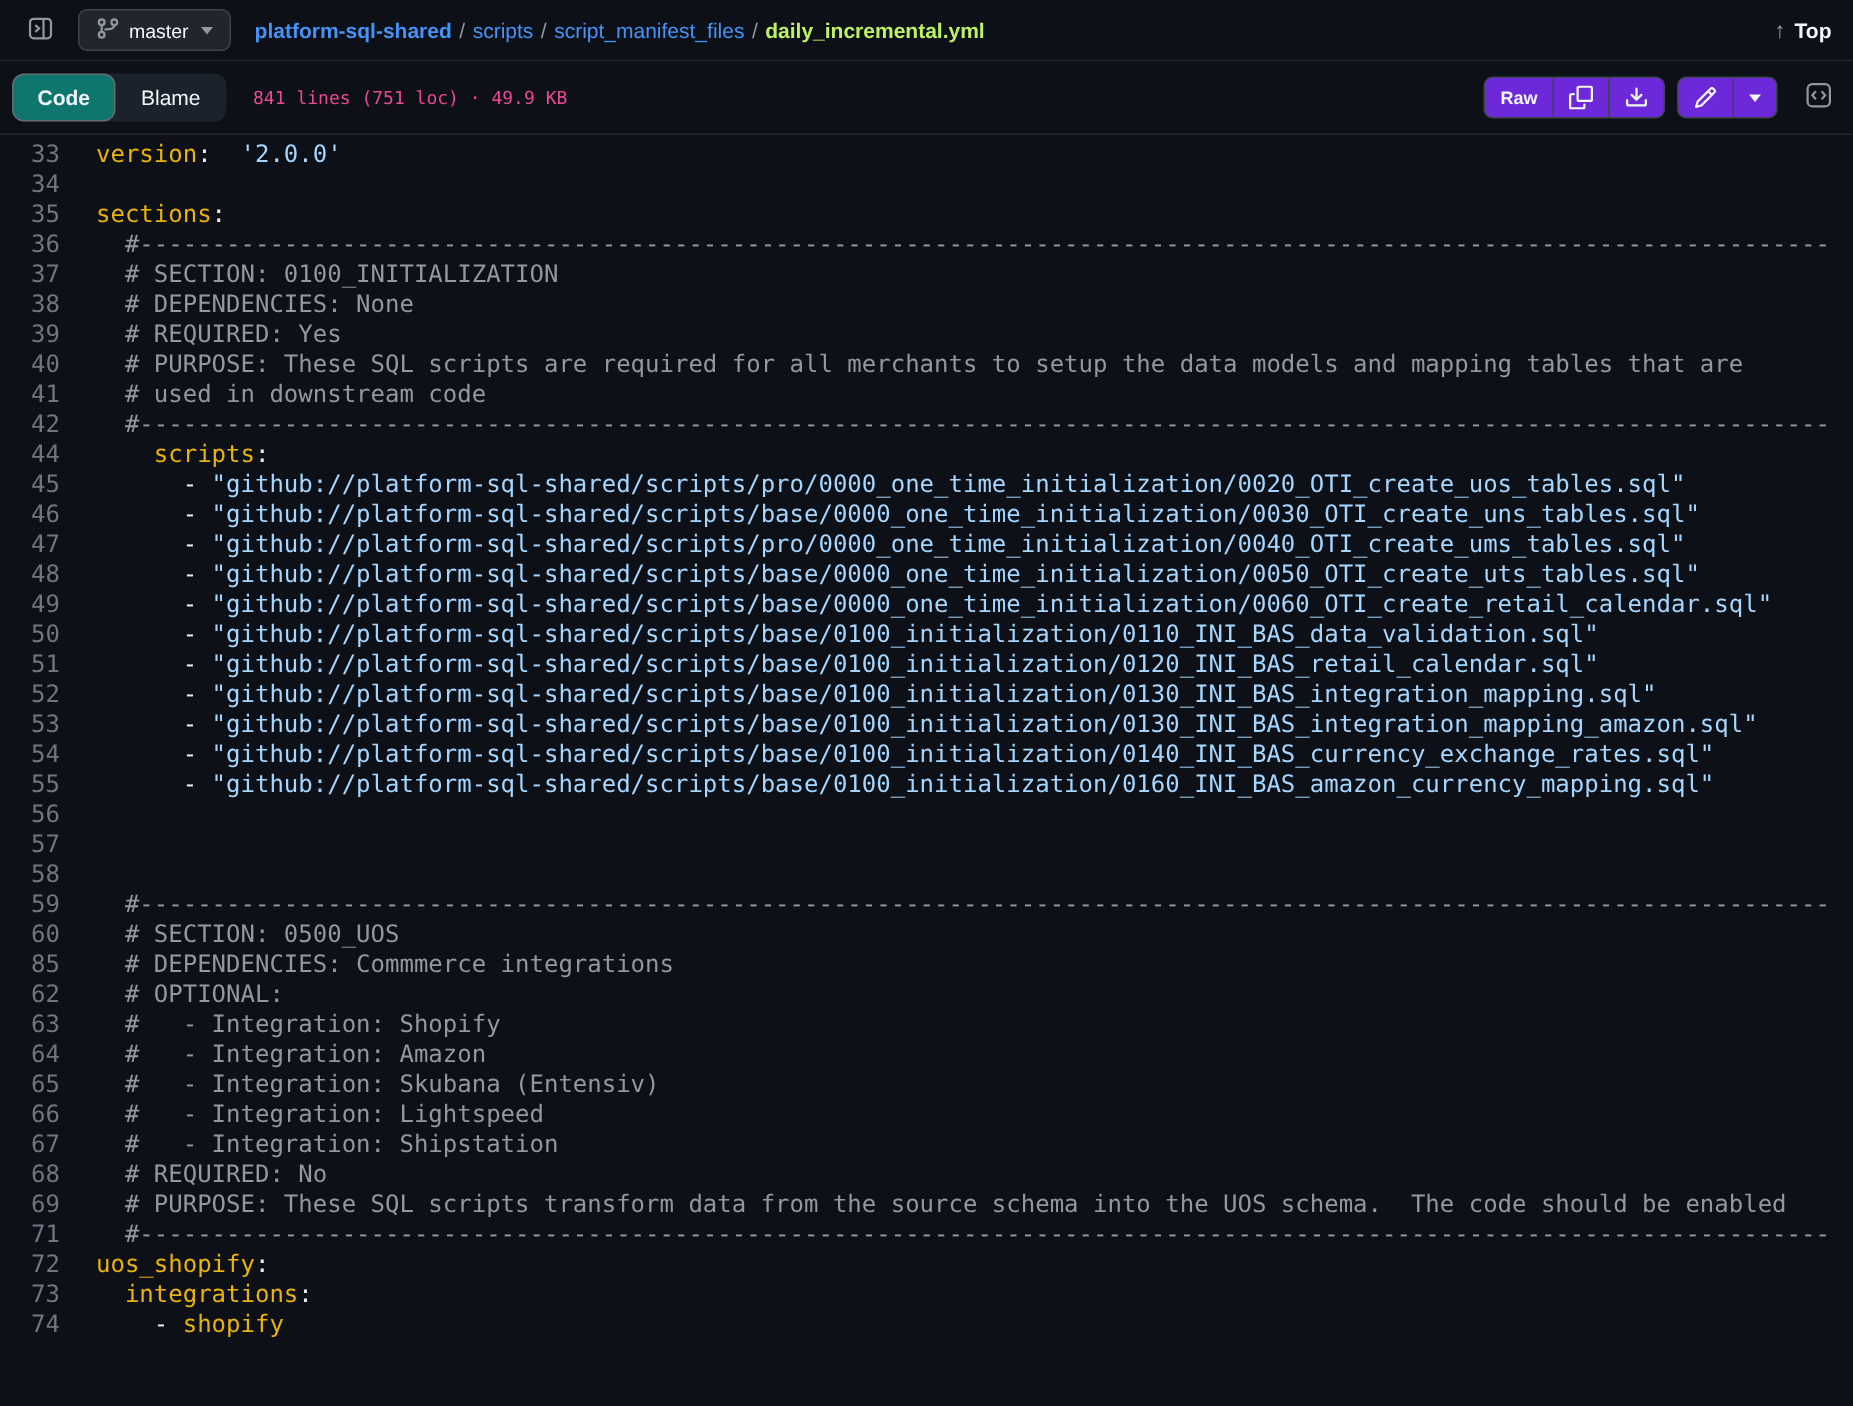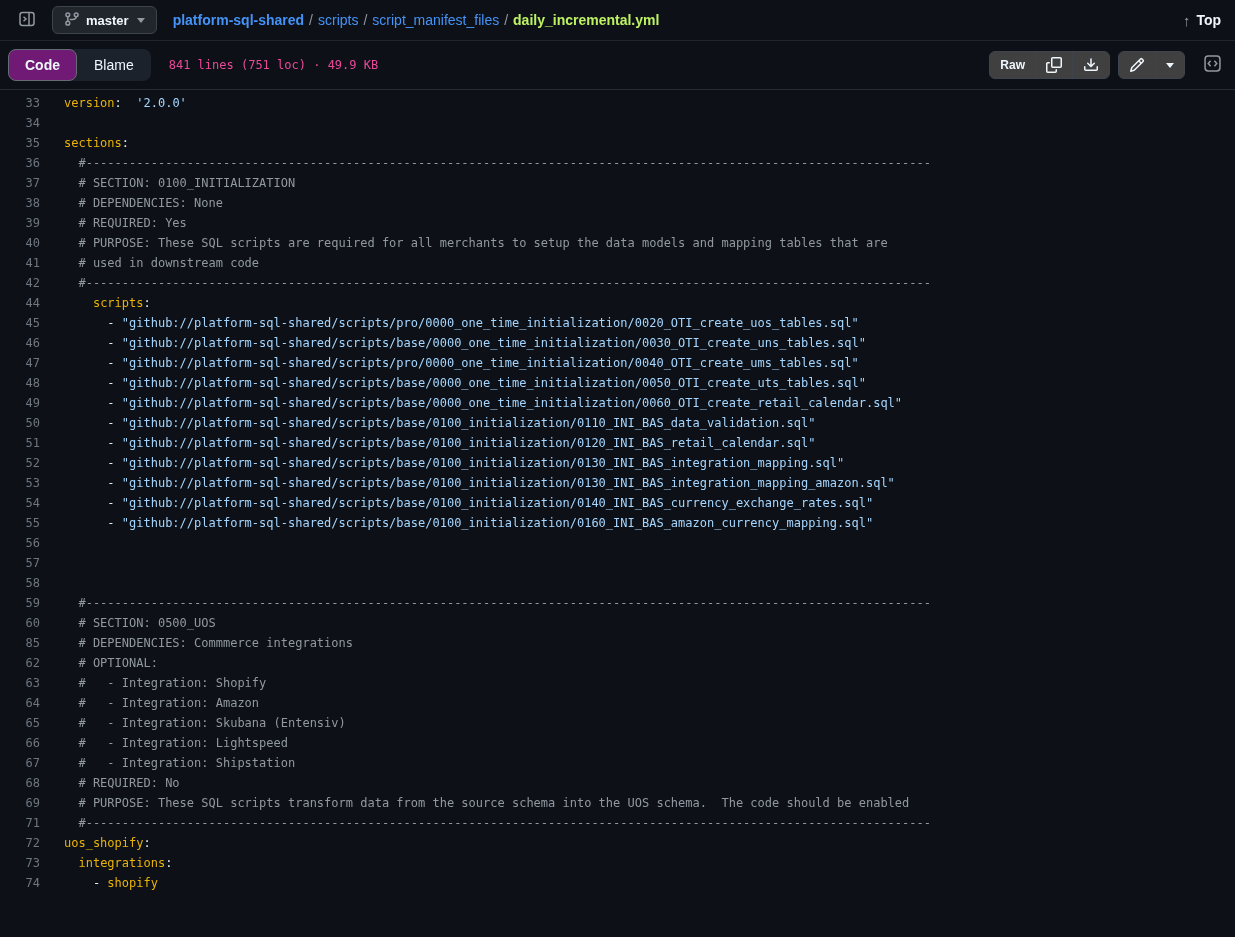--- a/index.html
+++ b/index.html
@@ -33,21 +33,21 @@
     display: inline-flex;
     align-items: center;
     gap: 6px;
     height: 28px;
     margin-left: 12px;
     padding: 0 11px;
     background: #21262d;
     border: 1px solid #3d444d;
     border-radius: 6px;
     color: #f0f6fc;
-    font-weight: 700;
+    font-weight: 400;
     font-size: 13px;
     cursor: pointer;
     flex: none;
   }
   .branch-btn .caret { margin-left: 2px; }
   .caret {
     width: 0; height: 0;
     border-left: 4px solid transparent;
     border-right: 4px solid transparent;
     border-top: 5px solid #9198a1;
@@ -89,52 +89,52 @@
     display: flex;
     align-items: center;
     padding: 0 16px;
     border-radius: 8px;
     font-size: 14px;
     color: #f0f6fc;
     cursor: pointer;
     border: 1px solid transparent;
   }
   .seg-btn.active {
-    background: #701a75;
+    background: #0f766e;
     border: 1px solid #656c76;
     font-weight: 700;
   }
   .meta { margin-left: 18px; color: #ec4899; font-size: 12px; font-family: "DejaVu Sans Mono", monospace; }
   .toolbar-right { margin-left: auto; display: flex; align-items: center; gap: 8px; }
   .btn-group {
     display: flex;
     border: 1px solid #3d444d;
     border-radius: 6px;
-    background: #404040;
+    background: #6d28d9;
     overflow: hidden;
     height: 28px;
   }
   .btn {
     display: flex;
     align-items: center;
     justify-content: center;
     padding: 0 10px;
     font-size: 12px;
     font-weight: 700;
     color: #f0f6fc;
     cursor: pointer;
   }
   .btn + .btn { border-left: 1px solid #3d444d; }
   .btn svg { display: block; }
   .symbols-btn { margin-left: 4px; width: 30px; height: 28px; }
   
   .code-area {
     padding-top: 3px;
     font-family: "DejaVu Sans Mono", monospace;
-    font-size: 12px;
+    font-size: 16px;
     line-height: 20px;
   }
   .cl { height: 20px; position: relative; padding-left: 64px; white-space: pre; }
   .ln {
     position: absolute;
     left: 0; top: 0;
     width: 40px;
     text-align: right;
     color: #6e7681;
     cursor: pointer;

